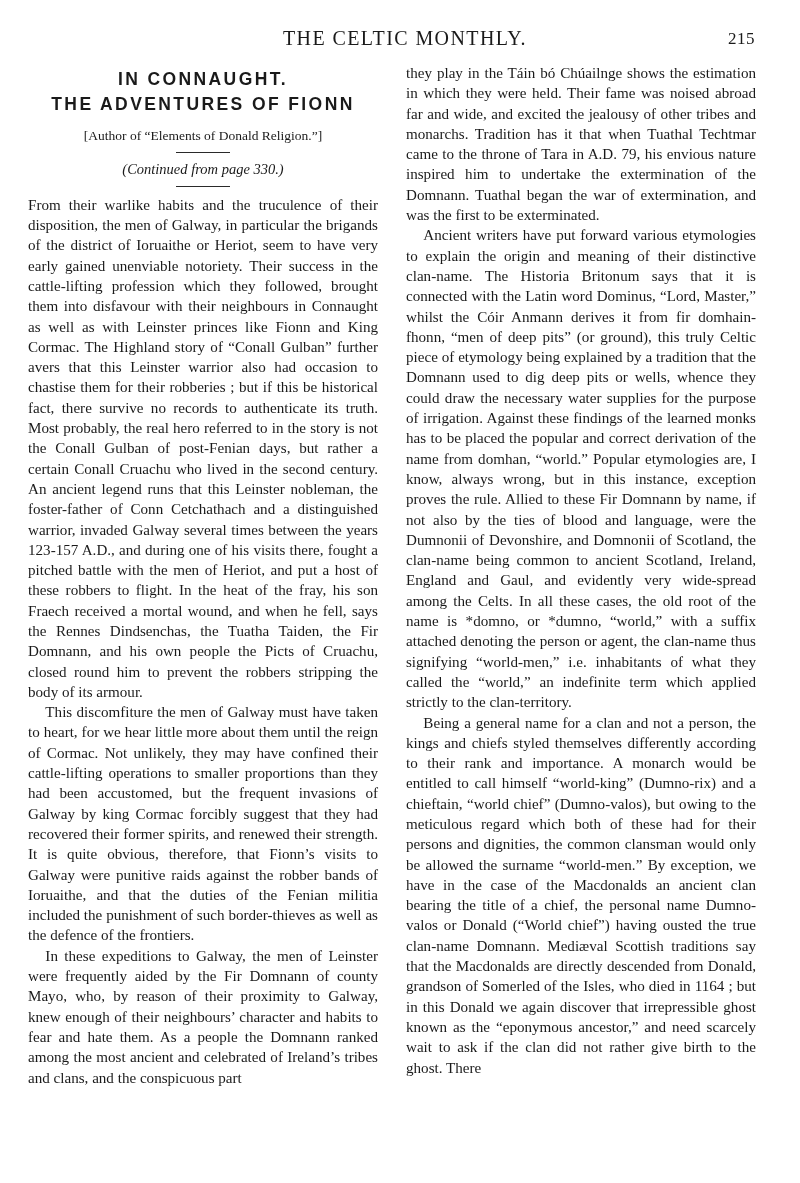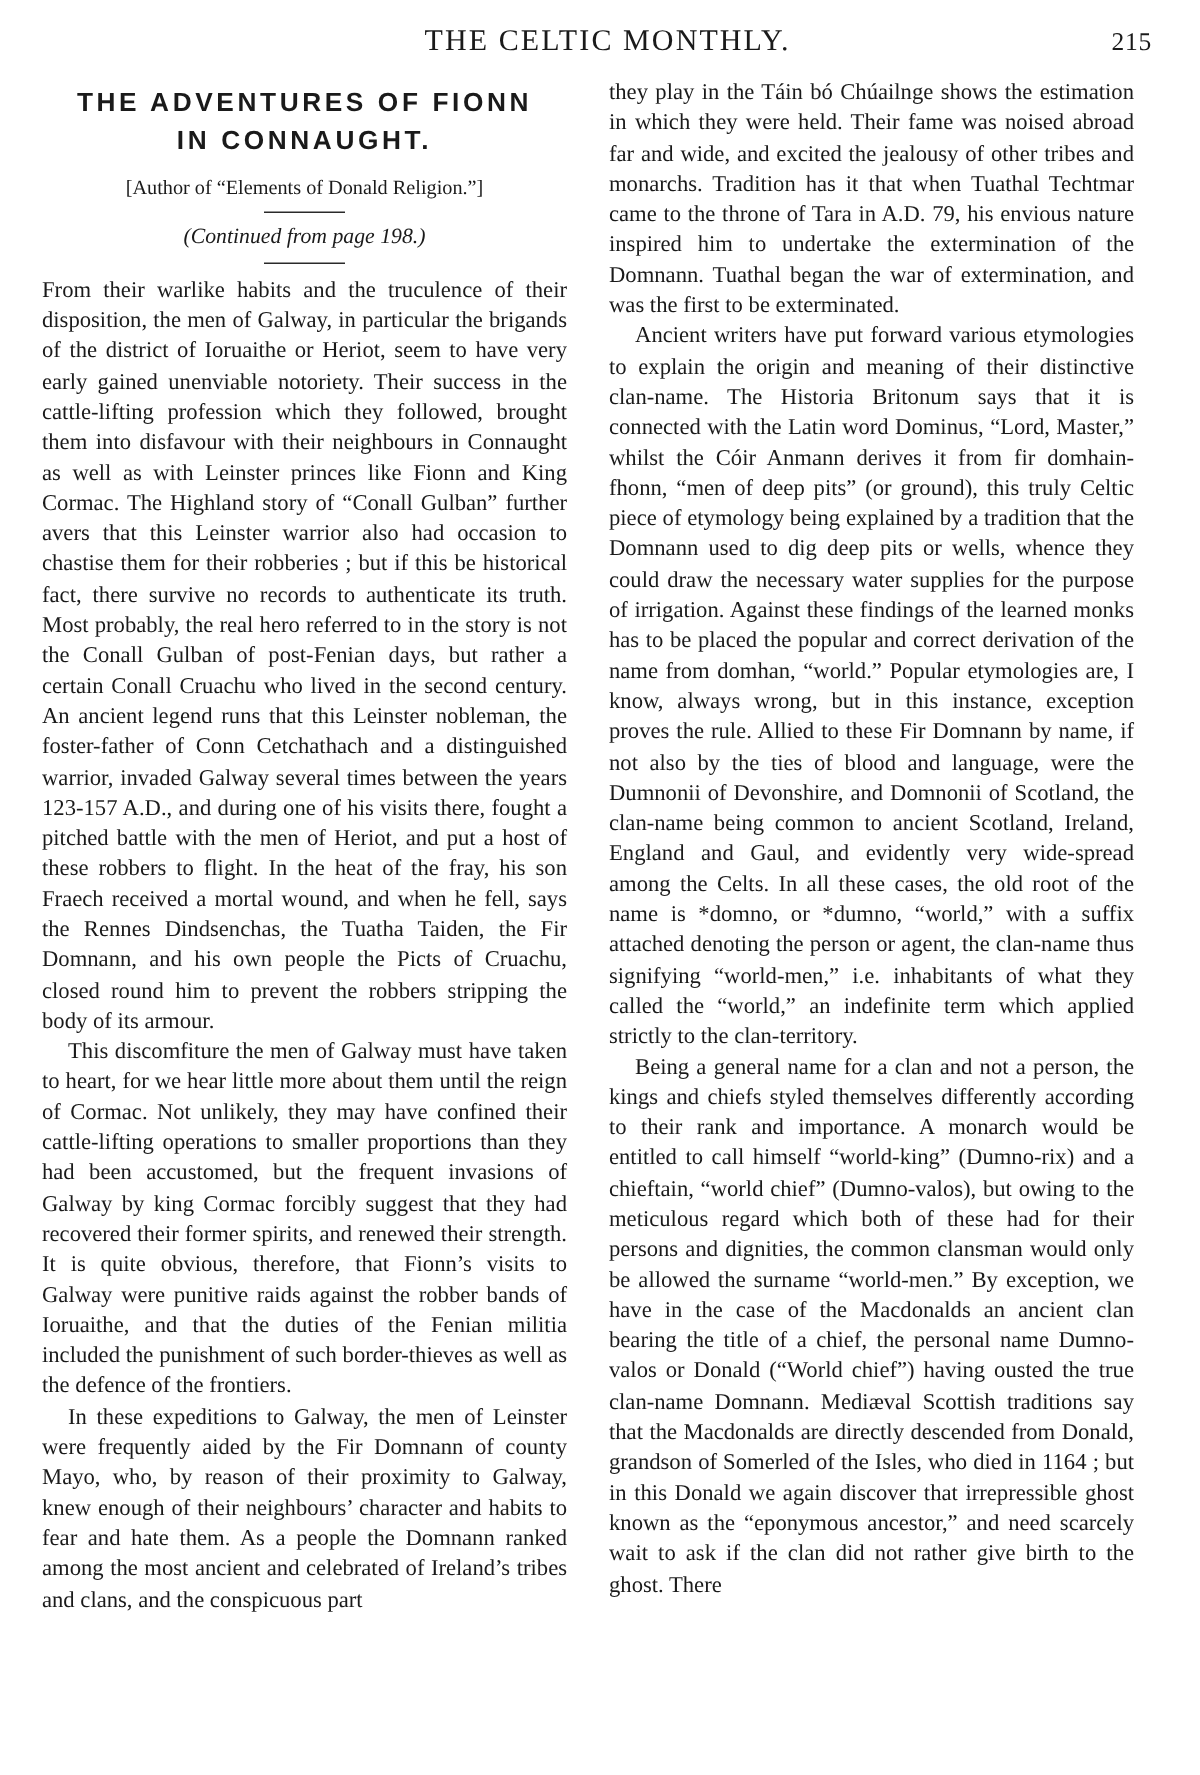--- a/index.html
+++ b/index.html
@@ -12,39 +12,39 @@
     height: 1183px;
     font-family: "Liberation Serif", serif;
     color: #1a1a1a;
     position: relative;
   }
   .page {
     width: 800px;
     height: 1183px;
     position: relative;
     box-sizing: border-box;
-    padding: 16px 28px 10px 28px;
+    padding: 27px 28px 10px 28px;
   }
   
   .runhead {
     position: relative;
     height: 30px;
   }
   .runhead .title {
     text-align: center;
     font-size: 20px;
     letter-spacing: 1.4px;
     font-variant: small-caps;
     text-transform: uppercase;
     font-family: "Liberation Serif", serif;
     padding-left: 10px;
   }
   .runhead .folio {
     position: absolute;
-    right: 4px;
+    right: 17px;
     top: 2px;
     font-size: 17px;
     letter-spacing: 0.5px;
   }
   
   .columns {
     display: flex;
     gap: 28px;
     margin-top: 6px;
   }
@@ -106,29 +106,29 @@
   <div class="runhead">
     <div class="title">The Celtic Monthly.</div>
     <div class="folio">215</div>
   </div>
 
   <div class="columns">
 
     <div class="col">
 
       <div class="art-title">
+        <div>IN CONNAUGHT.</div>
         <div>THE ADVENTURES OF FIONN</div>
-        <div>IN CONNAUGHT.</div>
       </div>
 
       <div class="authornote">[Author of “Elements of Donald Religion.”]</div>
 
       <div class="rule"></div>
 
-      <div class="contnote">(Continued from page 198.)</div>
+      <div class="contnote">(Continued from page 330.)</div>
 
       <div class="rule"></div>
 
       <p class="body first">From their warlike habits and the truculence of their disposition, the men of Galway, in particular the brigands of the district of Ioruaithe or Heriot, seem to have very early gained unenviable notoriety. Their success in the cattle-lifting profession which they followed, brought them into disfavour with their neighbours in Connaught as well as with Leinster princes like Fionn and King Cormac. The Highland story of “Conall Gulban” further avers that this Leinster warrior also had occasion to chastise them for their robberies ; but if this be historical fact, there survive no records to authenticate its truth. Most probably, the real hero referred to in the story is not the Conall Gulban of post-Fenian days, but rather a certain Conall Cruachu who lived in the second century. An ancient legend runs that this Leinster nobleman, the foster-father of Conn Cetchathach and a distinguished warrior, invaded Galway several times between the years 123-157 A.D., and during one of his visits there, fought a pitched battle with the men of Heriot, and put a host of these robbers to flight. In the heat of the fray, his son Fraech received a mortal wound, and when he fell, says the Rennes Dindsenchas, the Tuatha Taiden, the Fir Domnann, and his own people the Picts of Cruachu, closed round him to prevent the robbers stripping the body of its armour.</p>
       <p class="body">This discomfiture the men of Galway must have taken to heart, for we hear little more about them until the reign of Cormac. Not unlikely, they may have confined their cattle-lifting operations to smaller proportions than they had been accustomed, but the frequent invasions of Galway by king Cormac forcibly suggest that they had recovered their former spirits, and renewed their strength. It is quite obvious, therefore, that Fionn’s visits to Galway were punitive raids against the robber bands of Ioruaithe, and that the duties of the Fenian militia included the punishment of such border-thieves as well as the defence of the frontiers.</p>
       <p class="body">In these expeditions to Galway, the men of Leinster were frequently aided by the Fir Domnann of county Mayo, who, by reason of their proximity to Galway, knew enough of their neighbours’ character and habits to fear and hate them. As a people the Domnann ranked among the most ancient and celebrated of Ireland’s tribes and clans, and the conspicuous part</p>
     </div>
 
     <div class="col">
       <p class="body first">they play in the Táin bó Chúailnge shows the estimation in which they were held. Their fame was noised abroad far and wide, and excited the jealousy of other tribes and monarchs. Tradition has it that when Tuathal Techtmar came to the throne of Tara in A.D. 79, his envious nature inspired him to undertake the extermination of the Domnann. Tuathal began the war of extermination, and was the first to be exterminated.</p>

